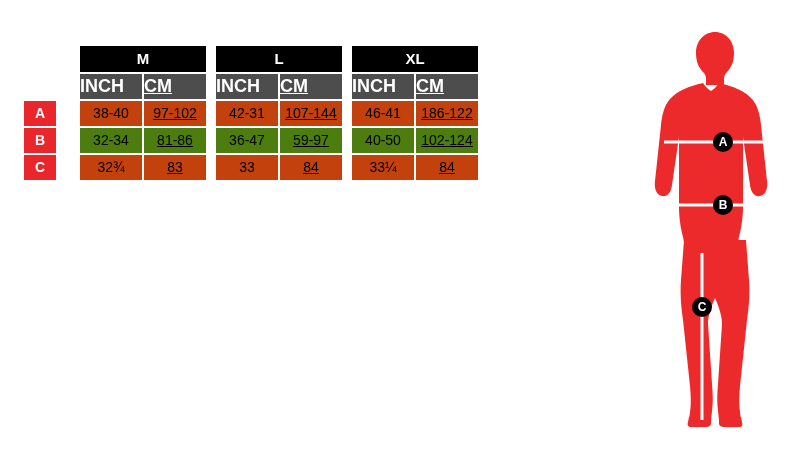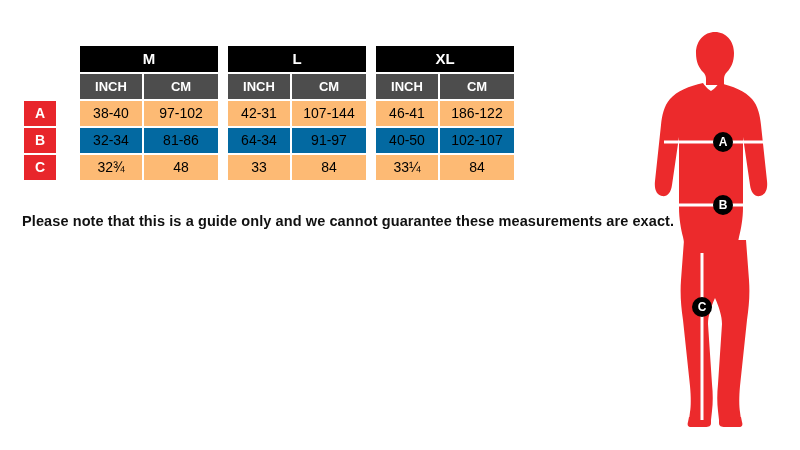--- a/index.html
+++ b/index.html
@@ -65,36 +65,35 @@
     font-size: 15px;
     height: 26px;
     line-height: 26px;
     text-align: center;
   }
 
   .unithead {
     background: #4d4d4d;
     color: #ffffff;
     font-weight: bold;
-    font-size: 13px;
+    font-size: 18px;
     height: 25px;
     line-height: 25px;
-    text-align: center;
   }
 
   .datacell {
-    background: #fdba74;
+    background: #c2410c;
     font-size: 14px;
   }
   .datacell.alt {
-    background: #0369a1;
+    background: #4d7c0f;
   }
 
   .col-inch { width: 62px; }
-  .col-cm { width: 74px; }
+  .col-cm { width: 62px; text-decoration: underline; }
   .gapcol { width: 6px; }
 
   
   .note {
     position: absolute;
     left: 22px;
     top: 213px;
     font-size: 14.5px;
     color: #111111;
     font-weight: bold;
@@ -171,44 +170,43 @@
         <td class="cell datacell col-cm">186-122</td>
       </tr>
 
       <tr>
         <td class="rowlabel-spacer">
           <div class="rowlabel">B</div>
         </td>
         <td class="cell datacell alt col-inch">32-34</td>
         <td class="cell datacell alt col-cm">81-86</td>
         <td class="gapcol"></td>
-        <td class="cell datacell alt col-inch">64-34</td>
-        <td class="cell datacell alt col-cm">91-97</td>
+        <td class="cell datacell alt col-inch">36-47</td>
+        <td class="cell datacell alt col-cm">59-97</td>
         <td class="gapcol"></td>
         <td class="cell datacell alt col-inch">40-50</td>
-        <td class="cell datacell alt col-cm">102-107</td>
+        <td class="cell datacell alt col-cm">102-124</td>
       </tr>
 
       <tr>
         <td class="rowlabel-spacer">
           <div class="rowlabel">C</div>
         </td>
         <td class="cell datacell col-inch">32¾</td>
-        <td class="cell datacell col-cm">48</td>
+        <td class="cell datacell col-cm">83</td>
         <td class="gapcol"></td>
         <td class="cell datacell col-inch">33</td>
         <td class="cell datacell col-cm">84</td>
         <td class="gapcol"></td>
         <td class="cell datacell col-inch">33¼</td>
         <td class="cell datacell col-cm">84</td>
       </tr>
     </tbody>
   </table>
 
-  <div class="note">Please note that this is a guide only and we cannot guarantee these measurements are exact.</div>
 
   <div class="figure">
     <svg width="150" height="400" viewBox="0 0 150 400">
       <g fill="#ec2a2c">
 
         <path d="M75 4 c-11 0 -19 9 -19 21 c0 9 3 15 7 19 c2 2 3 4 3 7 l0 6 l18 0 l0 -6 c0 -3 1 -5 3 -7 c4 -4 7 -10 7 -19 c0 -12 -8 -21 -19 -21 z"></path>
 
         <path d="M63 55
                  c-14 3 -26 8 -33 16
                  c-6 7 -8 16 -9 26

